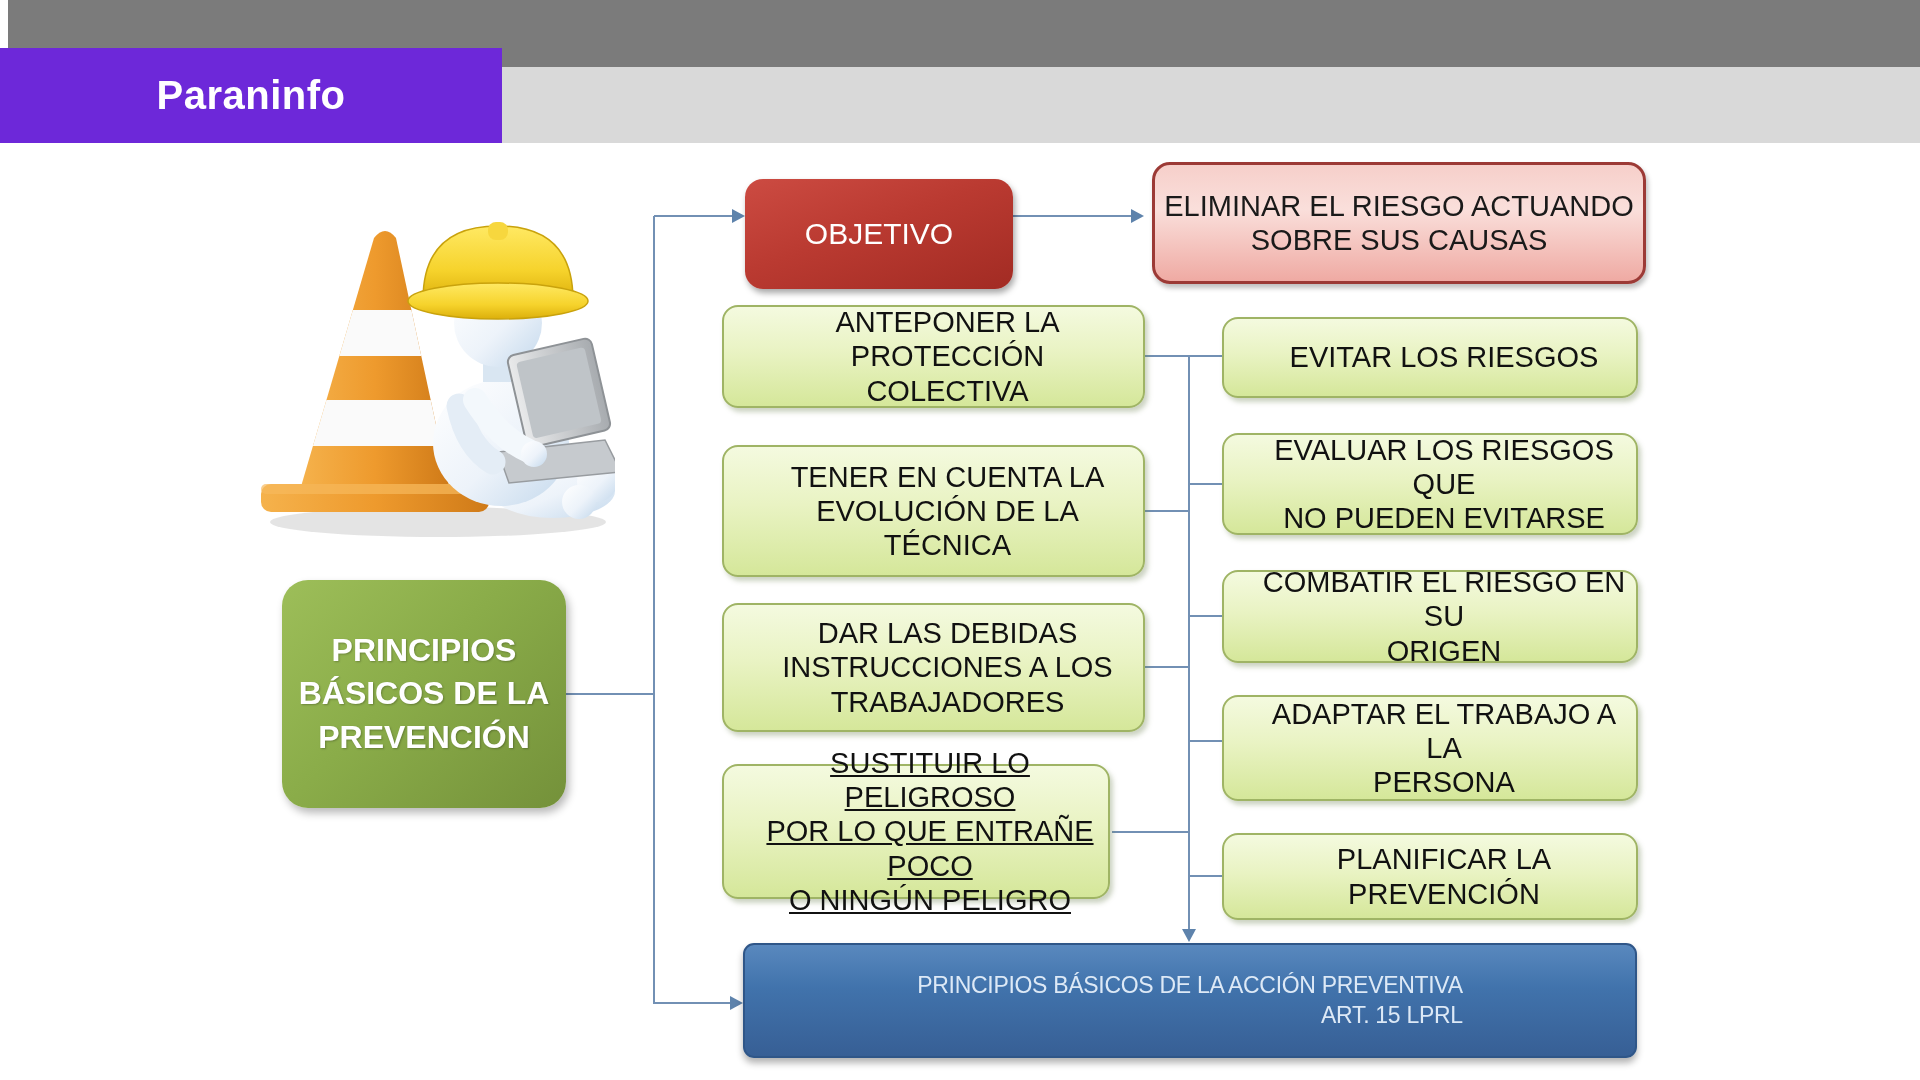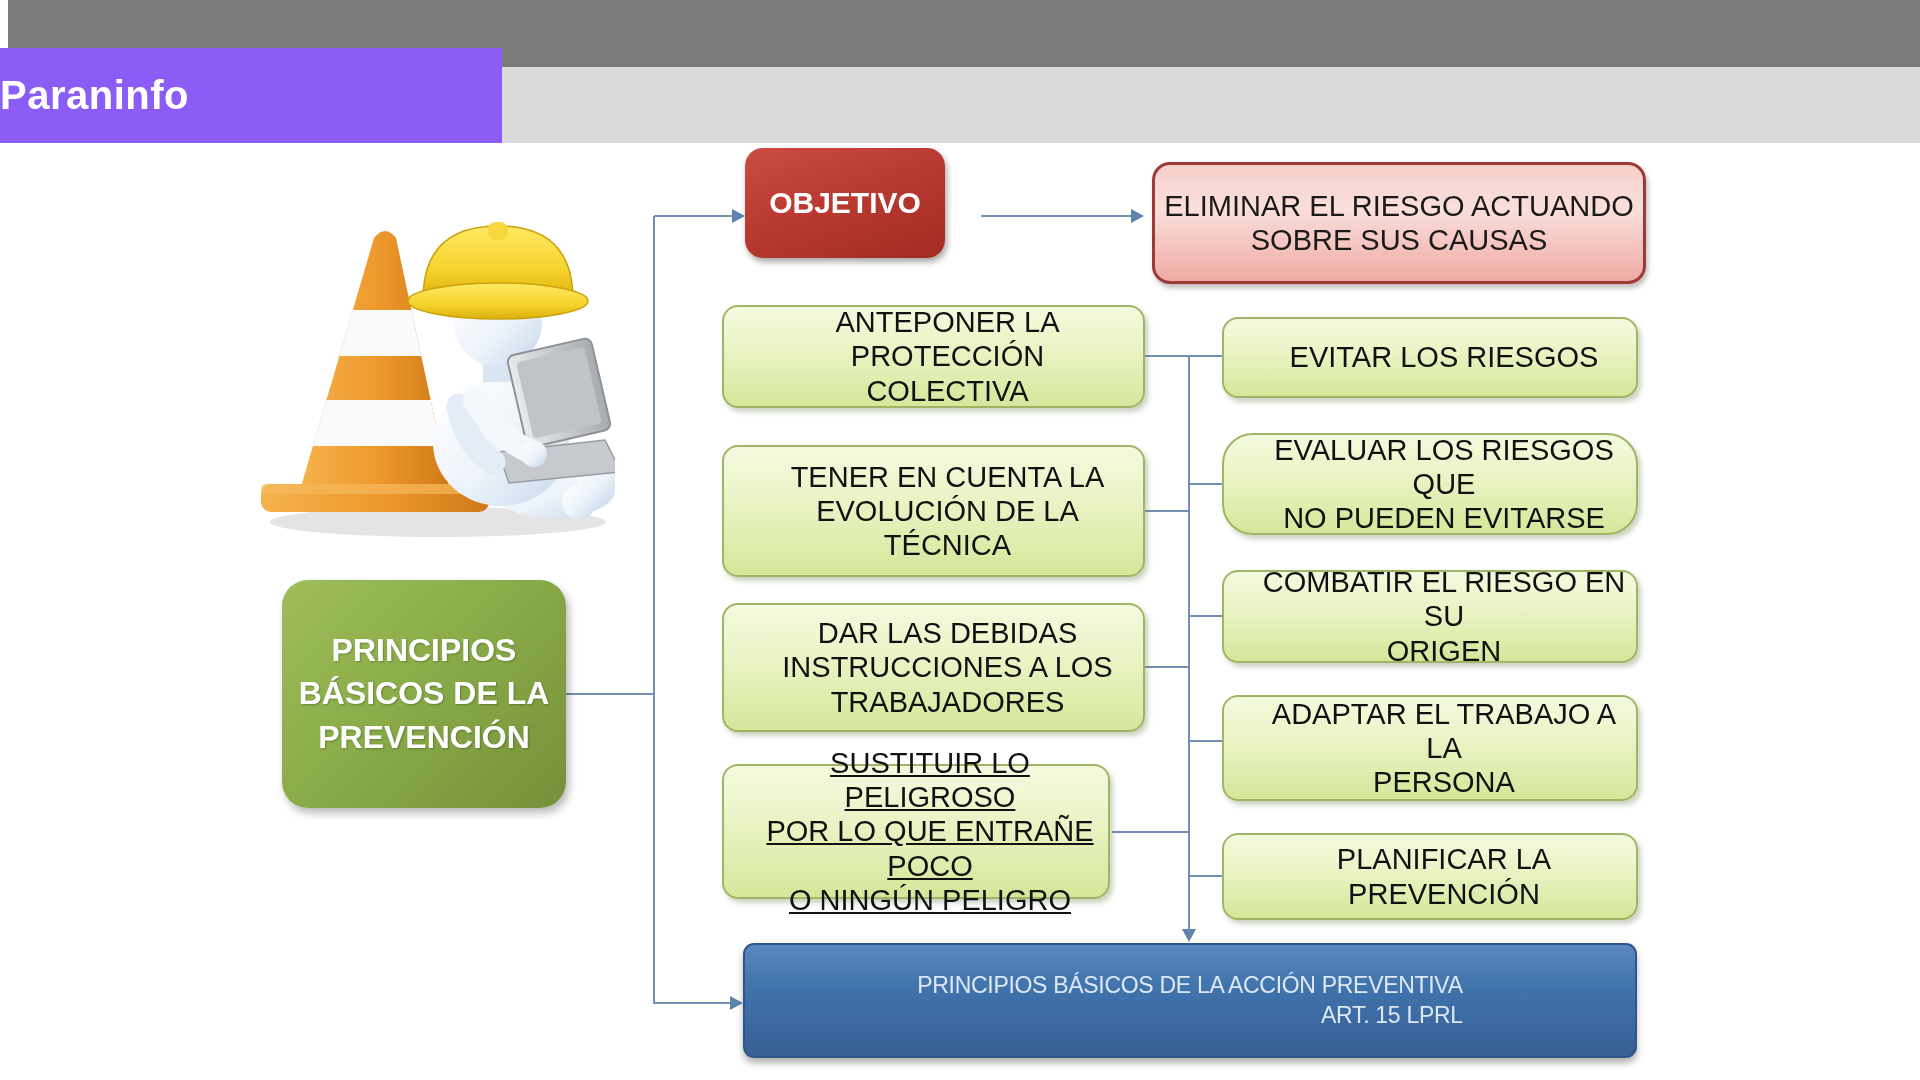--- a/index.html
+++ b/index.html
@@ -2,22 +2,22 @@
 <html><head>
 <meta charset="utf-8">
 <style>
   html,body{margin:0;padding:0;background:#ffffff;}
   #page{position:relative;width:1920px;height:1080px;background:#ffffff;overflow:hidden;
         font-family:"Liberation Sans","DejaVu Sans",sans-serif;}
 
   
   .bar-dark{position:absolute;left:8px;top:0;width:1912px;height:67px;background:#7B7B7B;}
   .bar-light{position:absolute;left:502px;top:67px;width:1418px;height:76px;background:#D9D9D9;}
-  .brand-box{position:absolute;left:0;top:48px;width:502px;height:95px;background:#8b5cf6;
-             display:flex;align-items:center;justify-content:flex-start;}
+  .brand-box{position:absolute;left:0;top:48px;width:502px;height:95px;background:#6d28d9;
+             display:flex;align-items:center;justify-content:center;}
   .brand-text{color:#ffffff;font-size:40px;font-weight:bold;letter-spacing:0.5px;}
 
   
   .box{position:absolute;display:flex;align-items:center;justify-content:center;
        text-align:center;white-space:pre-line;box-sizing:border-box;line-height:1.18;}
 
   .box-red{background:linear-gradient(160deg,#CC4B42 0%,#BA3A31 45%,#A22B23 100%);
            border-radius:18px;color:#ffffff;font-size:30px;
            box-shadow:2px 4px 6px rgba(0,0,0,0.35);}
   .box-pink{background:linear-gradient(180deg,#F6CFCA 0%,#FADFDB 38%,#EFAAA3 100%);
@@ -70,38 +70,38 @@
   <div class="line" style="left:1112px;top:831px;width:77px;height:2px;"></div>
   <div class="line" style="left:1189px;top:483px;width:33px;height:2px;"></div>
   <div class="line" style="left:1189px;top:615px;width:33px;height:2px;"></div>
   <div class="line" style="left:1189px;top:740px;width:33px;height:2px;"></div>
   <div class="line" style="left:1189px;top:875px;width:33px;height:2px;"></div>
 
   <div class="box box-green" style="left:282px;top:580px;width:284px;height:228px;">PRINCIPIOS
 BÁSICOS DE LA
 PREVENCIÓN</div>
 
-  <div class="box box-red" style="left:745px;top:148px;width:200px;height:110px;font-weight:bold;">OBJETIVO</div>
+  <div class="box box-red" style="left:745px;top:179px;width:268px;height:110px;">OBJETIVO</div>
 
   <div class="box box-pink" style="left:1144px;top:162px;width:494px;height:122px;">ELIMINAR EL RIESGO ACTUANDO
 SOBRE SUS CAUSAS</div>
 
   <div class="box box-greenlight" style="left:722px;top:305px;width:423px;height:103px;">ANTEPONER LA PROTECCIÓN
 COLECTIVA</div>
   <div class="box box-greenlight" style="left:722px;top:445px;width:423px;height:132px;">TENER EN CUENTA LA
 EVOLUCIÓN DE LA TÉCNICA</div>
   <div class="box box-greenlight" style="left:722px;top:603px;width:423px;height:129px;">DAR LAS DEBIDAS
 INSTRUCCIONES A LOS
 TRABAJADORES</div>
   <div class="box box-greenlight" style="left:722px;top:764px;width:388px;height:135px;text-decoration:underline;">SUSTITUIR LO PELIGROSO
 POR LO QUE ENTRAÑE POCO
 O NINGÚN PELIGRO</div>
 
   <div class="box box-greenlight" style="left:1222px;top:317px;width:416px;height:81px;">EVITAR LOS RIESGOS</div>
-  <div class="box box-greenlight" style="left:1222px;top:433px;width:416px;height:102px;border-radius:31px;">EVALUAR LOS RIESGOS QUE
+  <div class="box box-greenlight" style="left:1222px;top:433px;width:416px;height:102px;">EVALUAR LOS RIESGOS QUE
 NO PUEDEN EVITARSE</div>
   <div class="box box-greenlight" style="left:1222px;top:570px;width:416px;height:93px;">COMBATIR EL RIESGO EN SU
 ORIGEN</div>
   <div class="box box-greenlight" style="left:1222px;top:695px;width:416px;height:106px;">ADAPTAR EL TRABAJO A LA
 PERSONA</div>
   <div class="box box-greenlight" style="left:1222px;top:833px;width:416px;height:87px;">PLANIFICAR LA PREVENCIÓN</div>
 
   <div class="box box-blue" style="left:743px;top:943px;width:894px;height:115px;">PRINCIPIOS BÁSICOS DE LA ACCIÓN PREVENTIVA
 ART. 15 LPRL</div>
 

